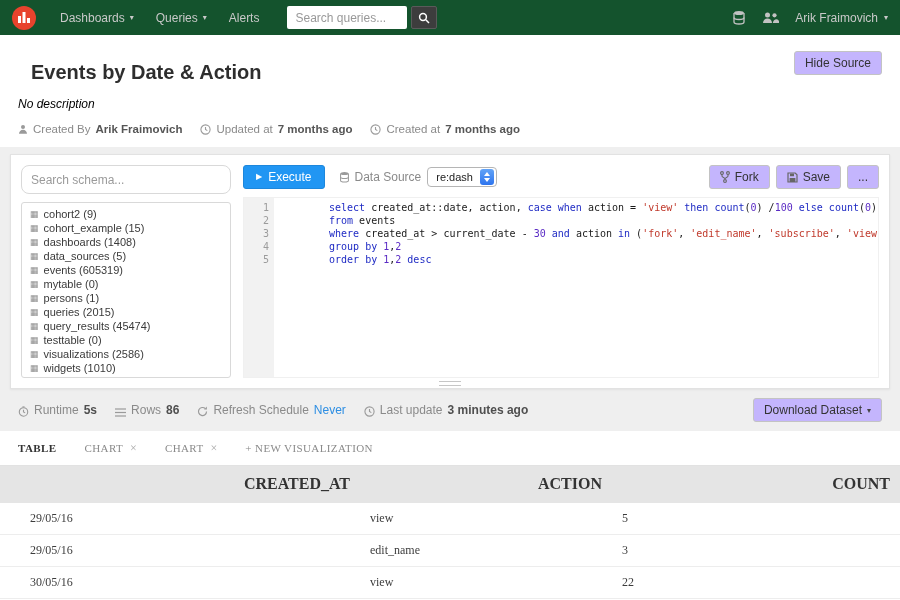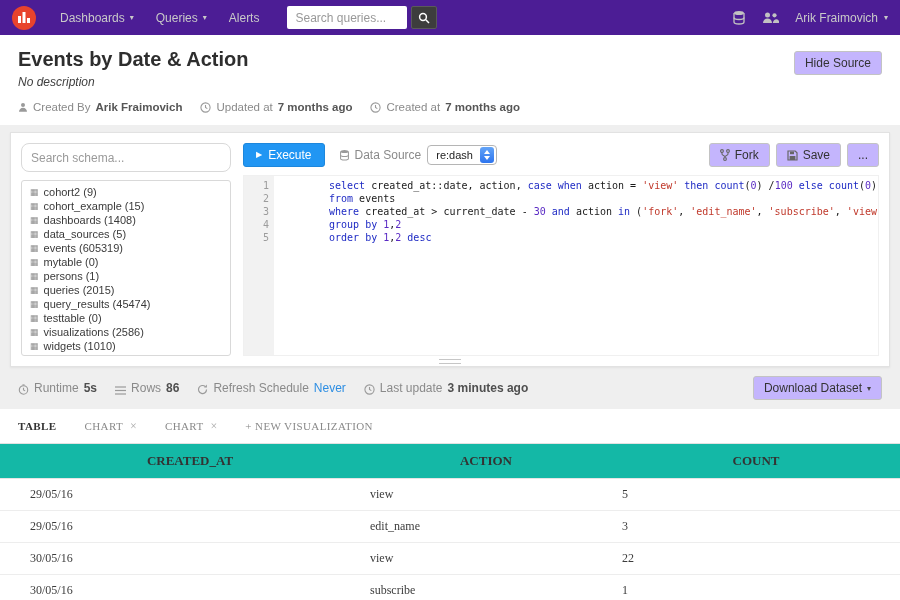--- a/index.html
+++ b/index.html
@@ -7,21 +7,21 @@
   body {
     font-family: "Liberation Sans", sans-serif;
     background: #efefef;
     display: flex; flex-direction: column;
     color: #333;
   }
 
   
   .navbar {
     height: 35px; flex: none;
-    background: #4c1d95;
+    background: #14532d;
     display: flex; align-items: center;
     padding: 0 12px; gap: 2px;
   }
   .logo {
     width: 24px; height: 24px; border-radius: 50%;
     background: #e8432d; margin-right: 12px; flex: none;
     display: flex; align-items: center; justify-content: center; cursor: pointer;
   }
   .nav-menu {
     color: #c9c9c9; font-size: 12px; padding: 0 10px;
@@ -39,22 +39,22 @@
     width: 26px; height: 23px; margin-left: 4px;
     background: #3d3d3d; border: 1px solid #5a5a5a; border-radius: 2px;
     display: flex; align-items: center; justify-content: center; cursor: pointer;
   }
   .nav-right { margin-left: auto; display: flex; align-items: center; gap: 16px; }
   .nav-icon { display: flex; align-items: center; cursor: pointer; }
   .nav-user { color: #c9c9c9; font-size: 12px; display: flex; align-items: center; gap: 6px; cursor: pointer; white-space: nowrap; }
 
   
   .query-header { background: #fff; padding: 13px 18px 12px; position: relative; flex: none; }
-  .query-header h1 { margin: 0; font-size: 20px; font-weight: bold; color: #2e2e2e; }
-  .q-desc { font-style: italic; color: #404040; font-size: 12px; margin-top: 4px; }
+  .query-header h1 { margin: 13px; font-size: 20px; font-weight: bold; color: #2e2e2e; }
+  .q-desc { font-style: italic; color: #000000; font-size: 12px; margin-top: 4px; }
   .q-meta { margin-top: 12px; display: flex; gap: 18px; font-size: 11.5px; color: #8a8a8a; }
   .meta-item { display: flex; align-items: center; gap: 5px; white-space: nowrap; }
   .meta-item b { color: #565656; }
   .btn {
     background: #c4b5fd; border: 1px solid #c3c3c3; border-radius: 3px;
     font-size: 12px; color: #333; padding: 4px 10px;
     display: inline-flex; align-items: center; gap: 5px; cursor: pointer;
     font-family: "Liberation Sans", sans-serif; white-space: nowrap;
   }
   .btn-hide { position: absolute; top: 16px; right: 18px; }
@@ -143,22 +143,22 @@
     display: flex; gap: 28px; align-items: center;
     height: 35px; padding: 0 18px; border-bottom: 1px solid #e2e2e2;
     font-size: 11px; letter-spacing: .4px; color: #8a8a8a;
   }
   .tab { display: flex; align-items: center; gap: 7px; cursor: pointer; height: 100%; }
   .tab.active { color: #333; font-weight: bold; }
   .tab .close { color: #aaa; font-size: 12px; letter-spacing: 0; cursor: pointer; }
 
   .result-table { width: 100%; border-collapse: collapse; font-size: 12px; color: #3c3c3c; }
   .result-table th {
-    text-align: center; font-size: 13px; color: #333; font-weight: bold;
-    padding: 9px 10px; background: #14b8a6; border-bottom: 1px solid #e5e5e5;
+    text-align: right; font-size: 16px; color: #333; font-weight: bold;
+    padding: 9px 10px; background: #e5e5e5; border-bottom: 1px solid #e5e5e5;
   }
   .result-table td { padding: 8px 10px; border-bottom: 1px solid #ededed; }
   .result-table th:first-child, .result-table td:first-child { padding-left: 30px; width: 40%; }
   .result-table th:nth-child(2), .result-table td:nth-child(2) { width: 28%; }
 </style>
 </head>
 <body>
 
 <nav class="navbar">
   <div class="logo">

